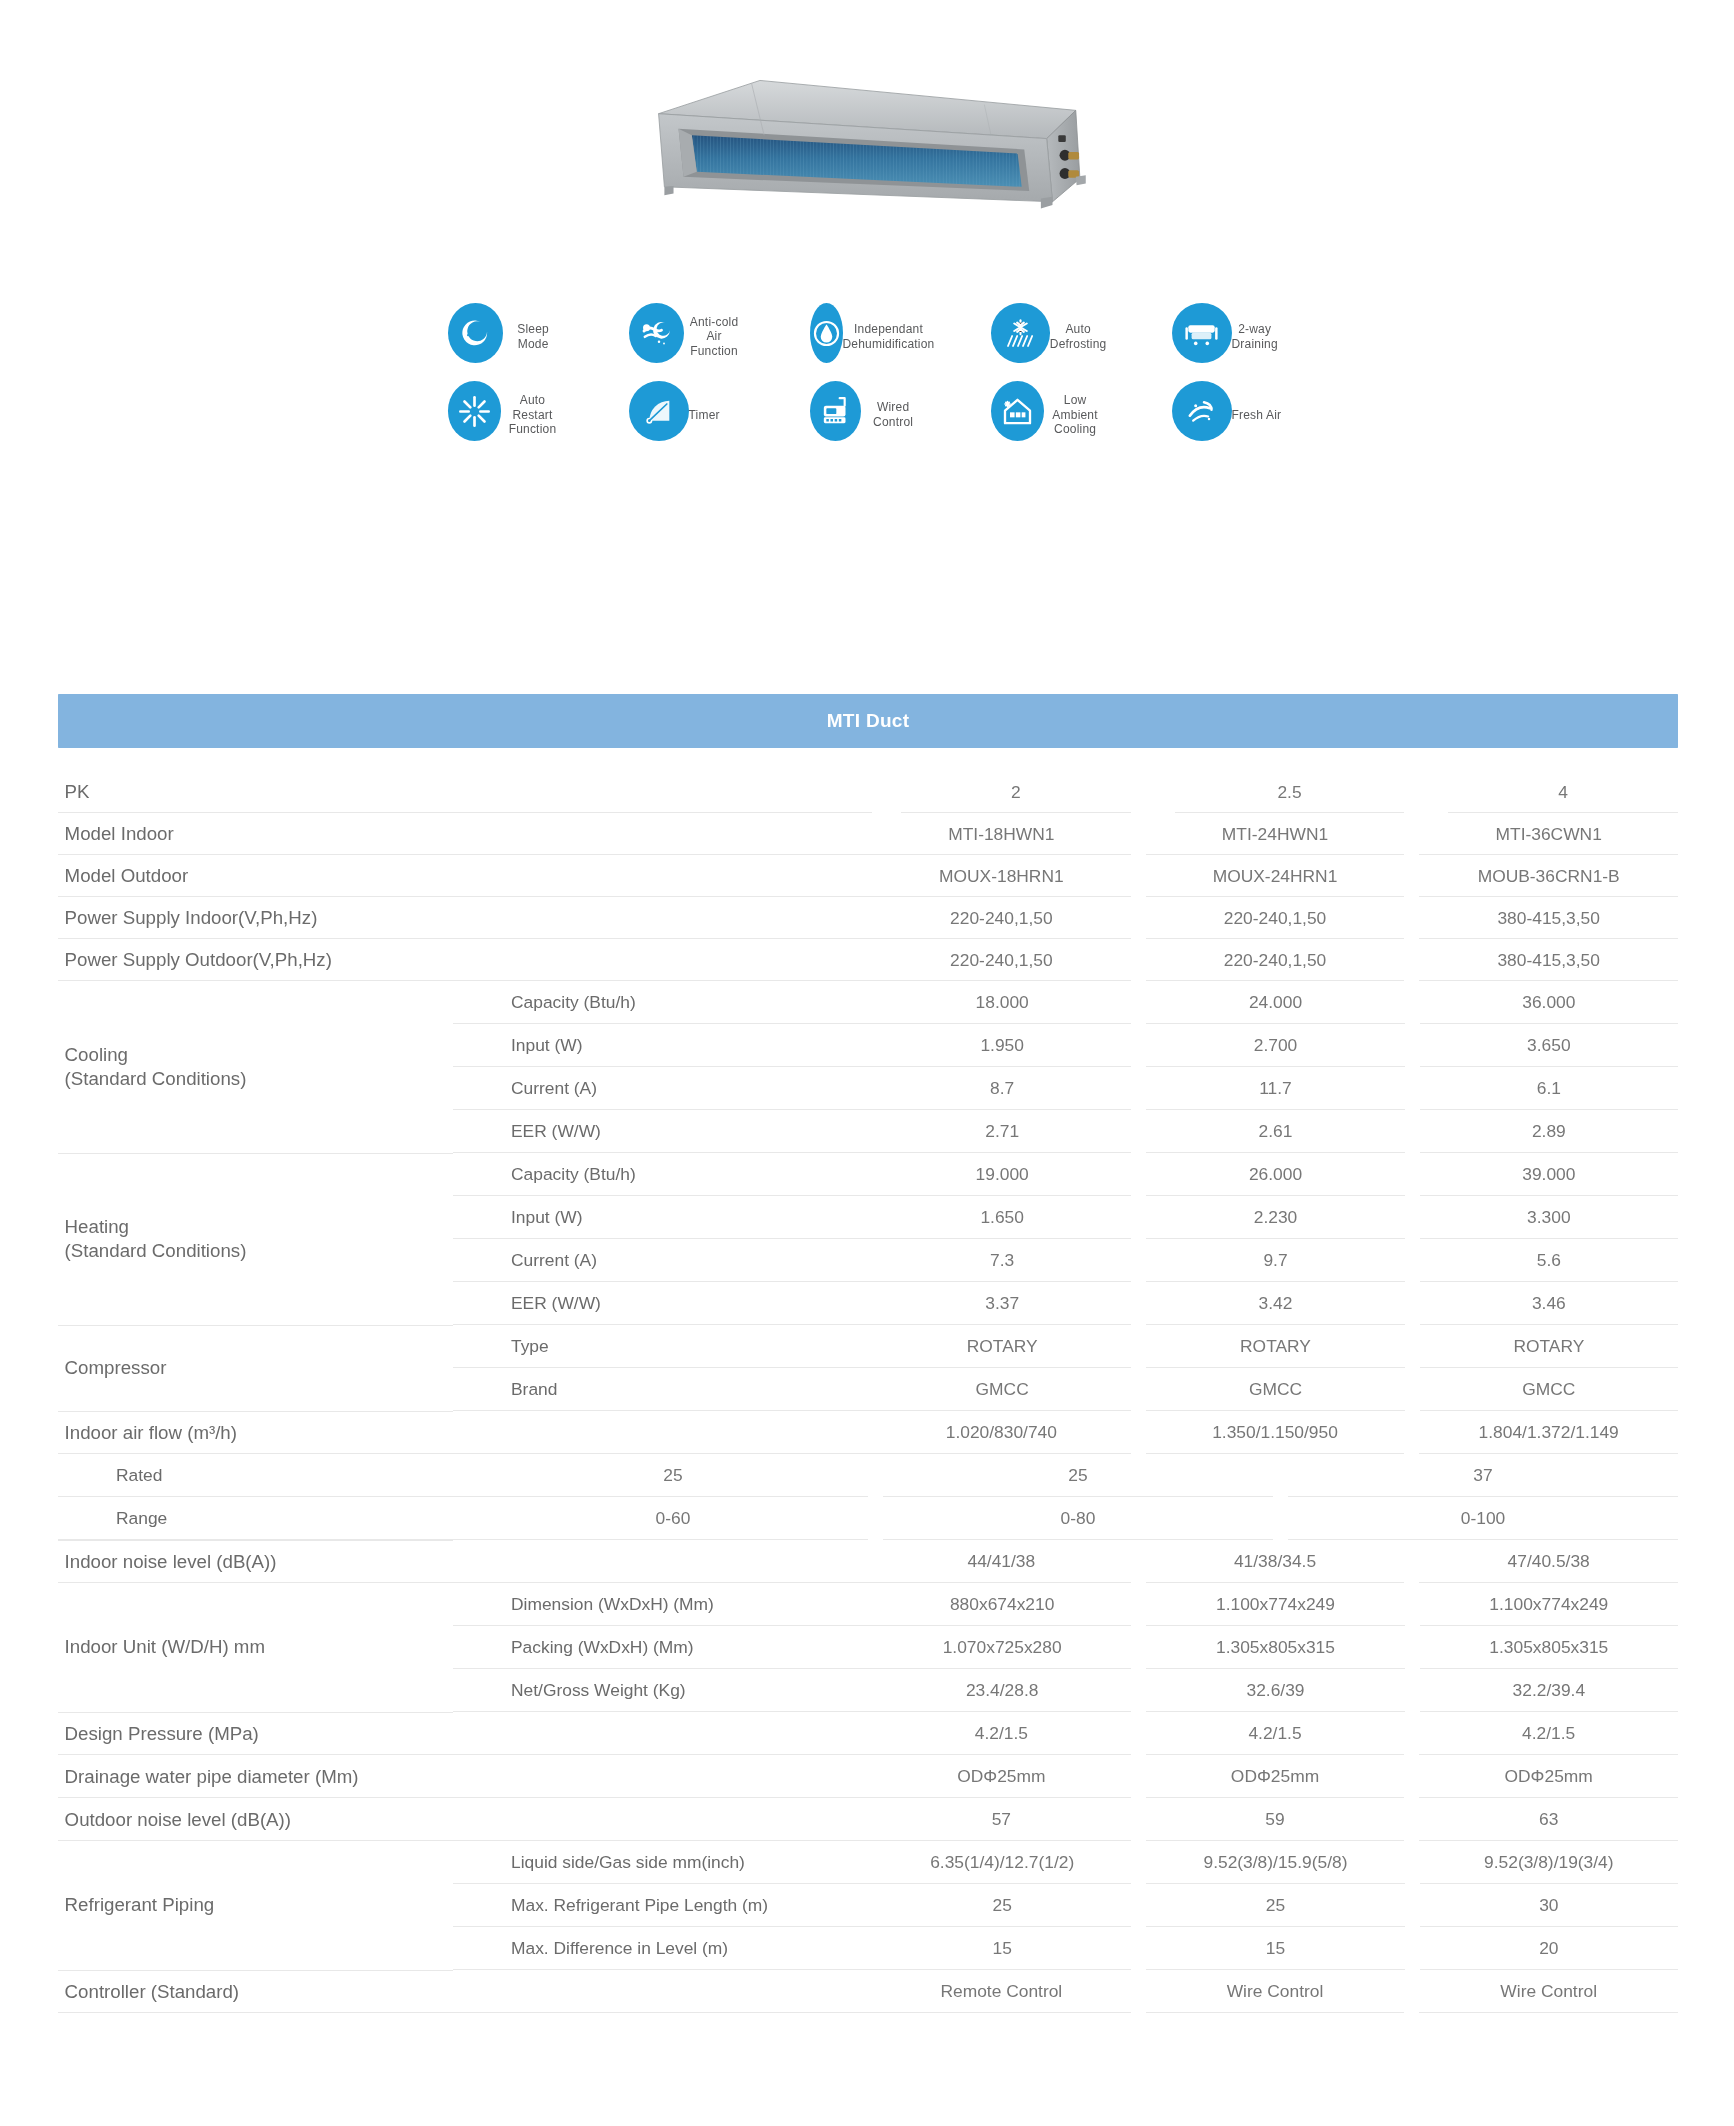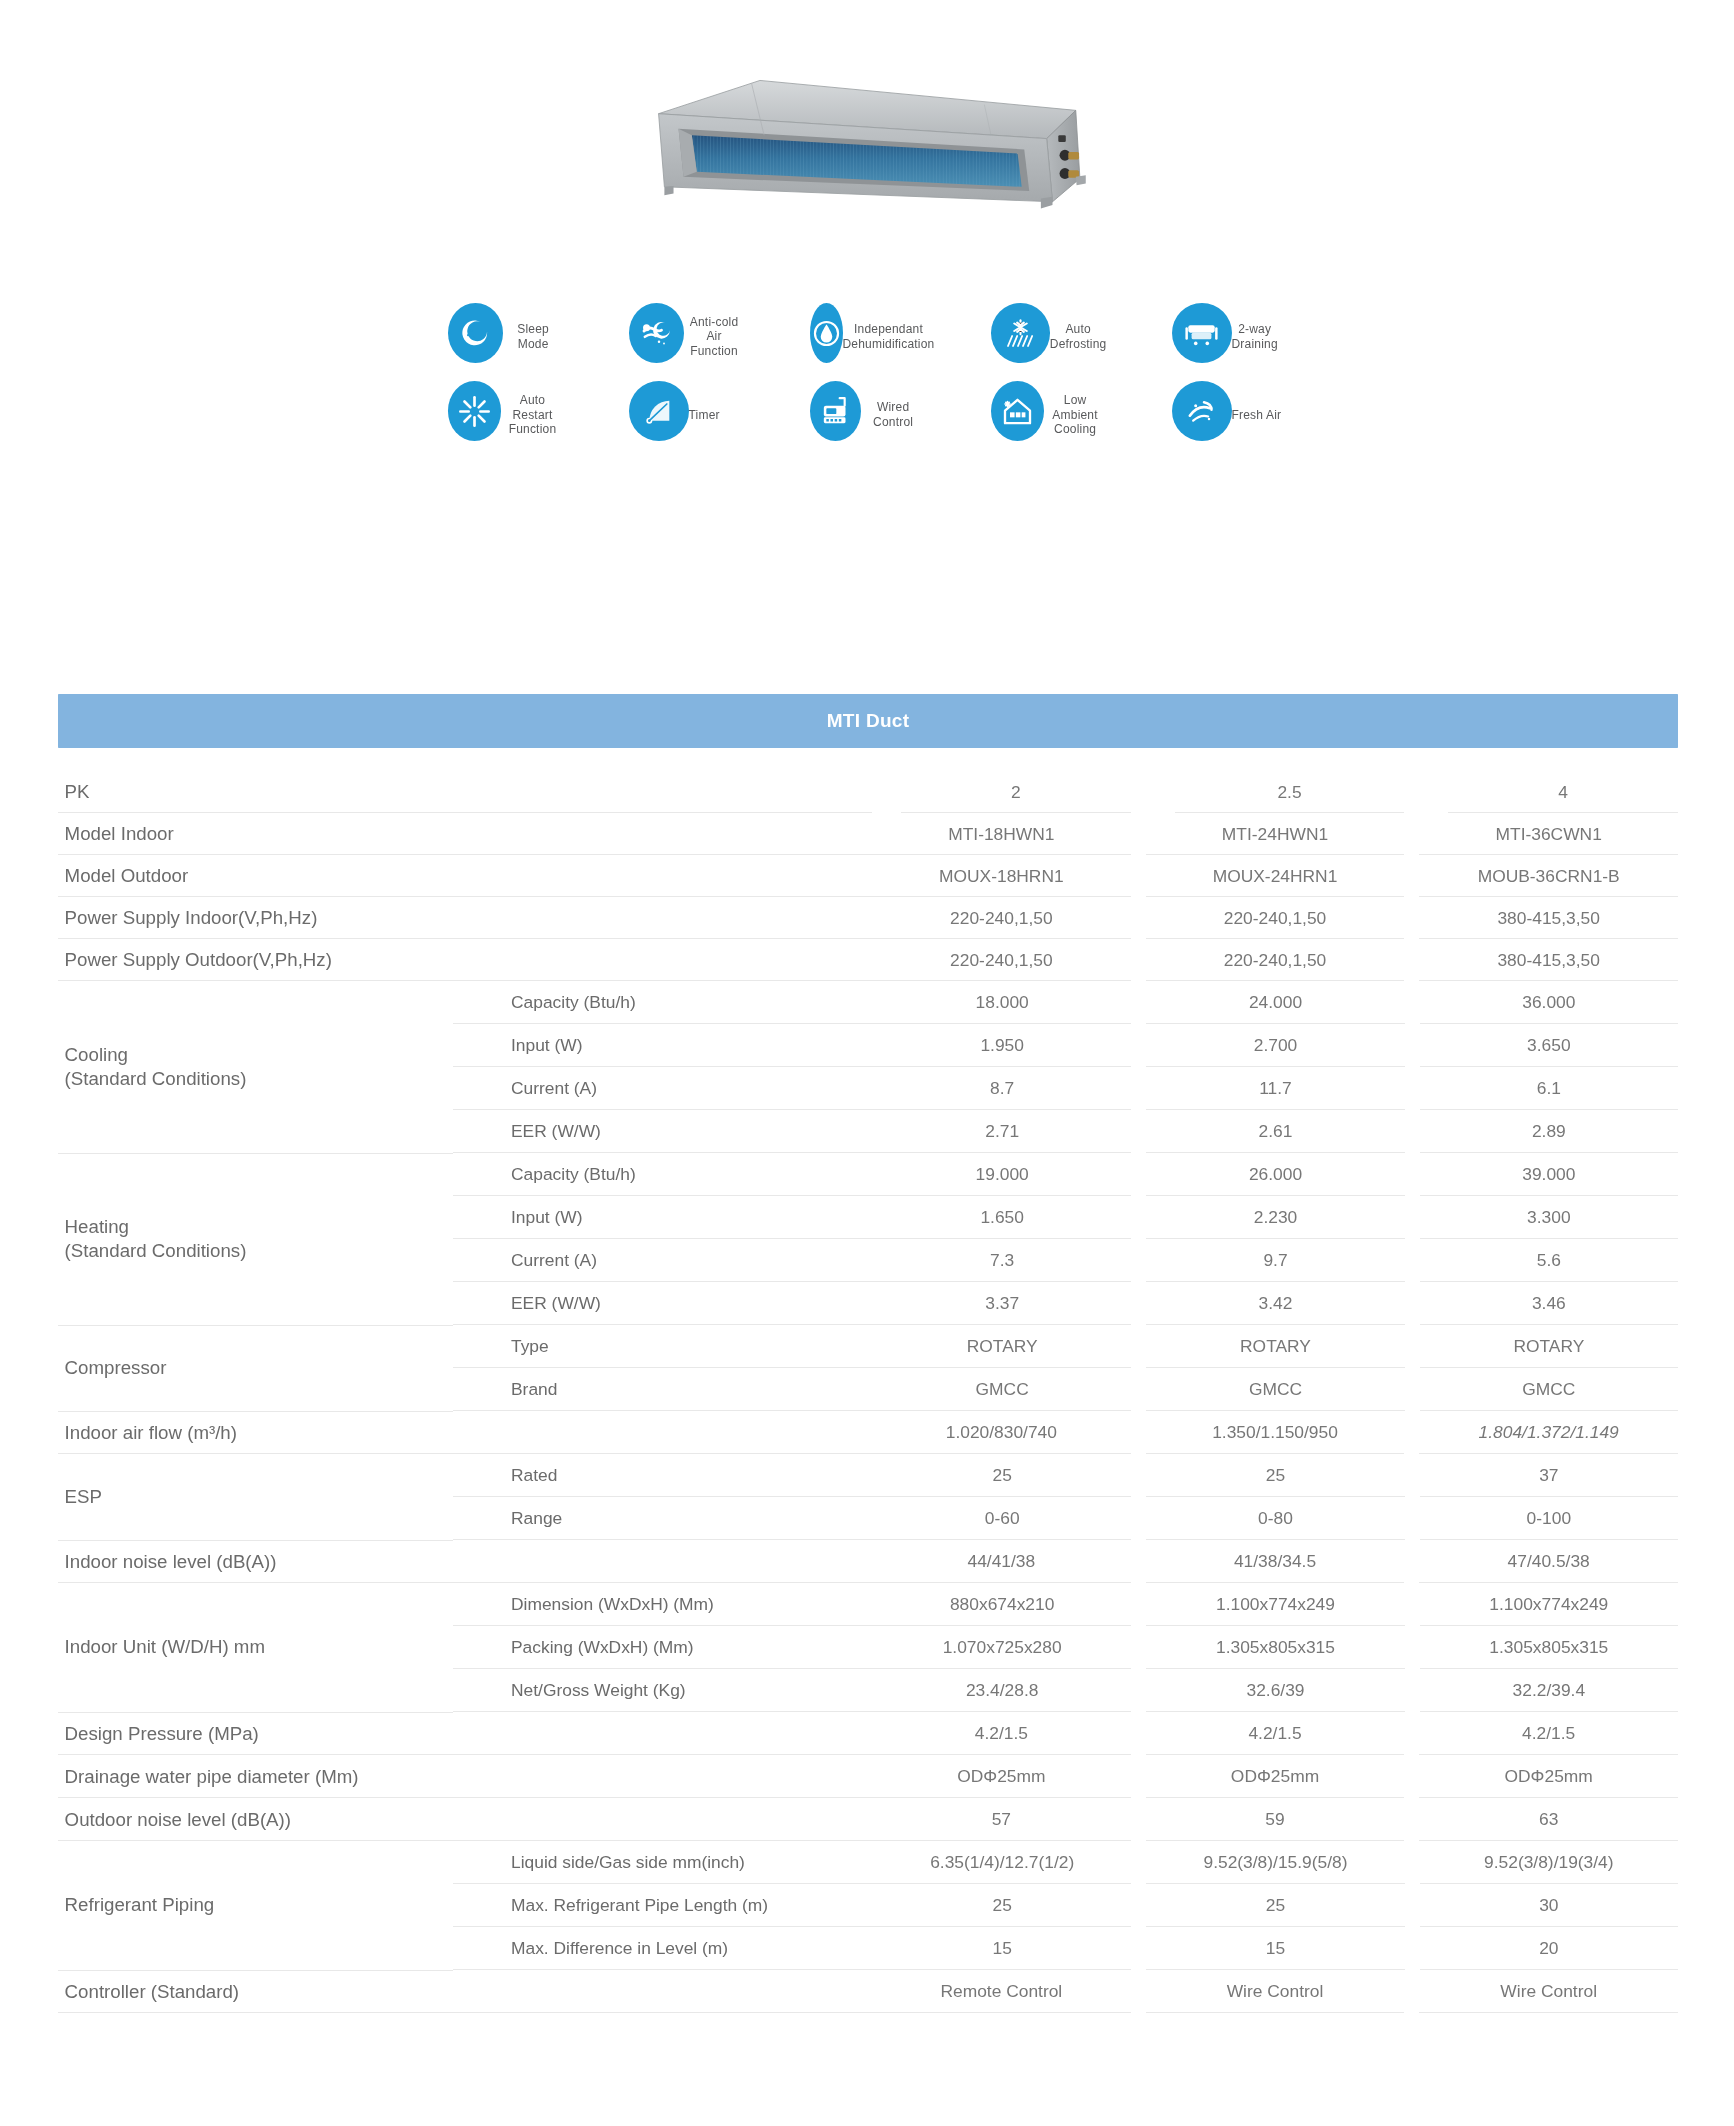--- a/index.html
+++ b/index.html
@@ -430,26 +430,23 @@
           </div>
         </div>
         <div class="srow" style="height: 0px;">
           <div class="seg" style="flex: 0 0 395px; height: 0.8px;"></div>
           <div style="flex: 1 1 auto;"></div>
         </div>
         <div class="srow" style="height: 43px;">
           <div class="cell-label seg" style="flex: 0 0 814px;">Indoor air flow (m³/h)</div>
           <div class="cell-val seg" style="flex: 1 1 0px; margin-left: 0px;">1.020/830/740</div>
           <div class="cell-val seg" style="flex: 1 1 0px; margin-left: 15px;">1.350/1.150/950</div>
-          <div class="cell-val seg" style="flex: 1 1 0px; margin-left: 15px; font-style: italic;">1.804/1.372/1.149</div>
+          <div class="cell-val seg" style="flex: 1 1 0px; margin-left: 15px;">1.804/1.372/1.149</div>
         </div>
         <div class="group">
-          <div class="group-label" style="flex: 0 0 395px;">
-            <div class="grp-name">ESP</div>
-          </div>
           <div class="group-body">
             <div class="srow" style="height: 43px;">
               <div class="cell-sub seg" style="flex: 0 0 420px;">Rated</div>
               <div class="cell-val seg" style="flex: 1 1 0px; margin-left: 0px;">25</div>
               <div class="cell-val seg" style="flex: 1 1 0px; margin-left: 15px;">25</div>
               <div class="cell-val seg" style="flex: 1 1 0px; margin-left: 15px;">37</div>
             </div>
             <div class="srow" style="height: 43px;">
               <div class="cell-sub seg" style="flex: 0 0 420px;">Range</div>
               <div class="cell-val seg" style="flex: 1 1 0px; margin-left: 0px;">0-60</div>

